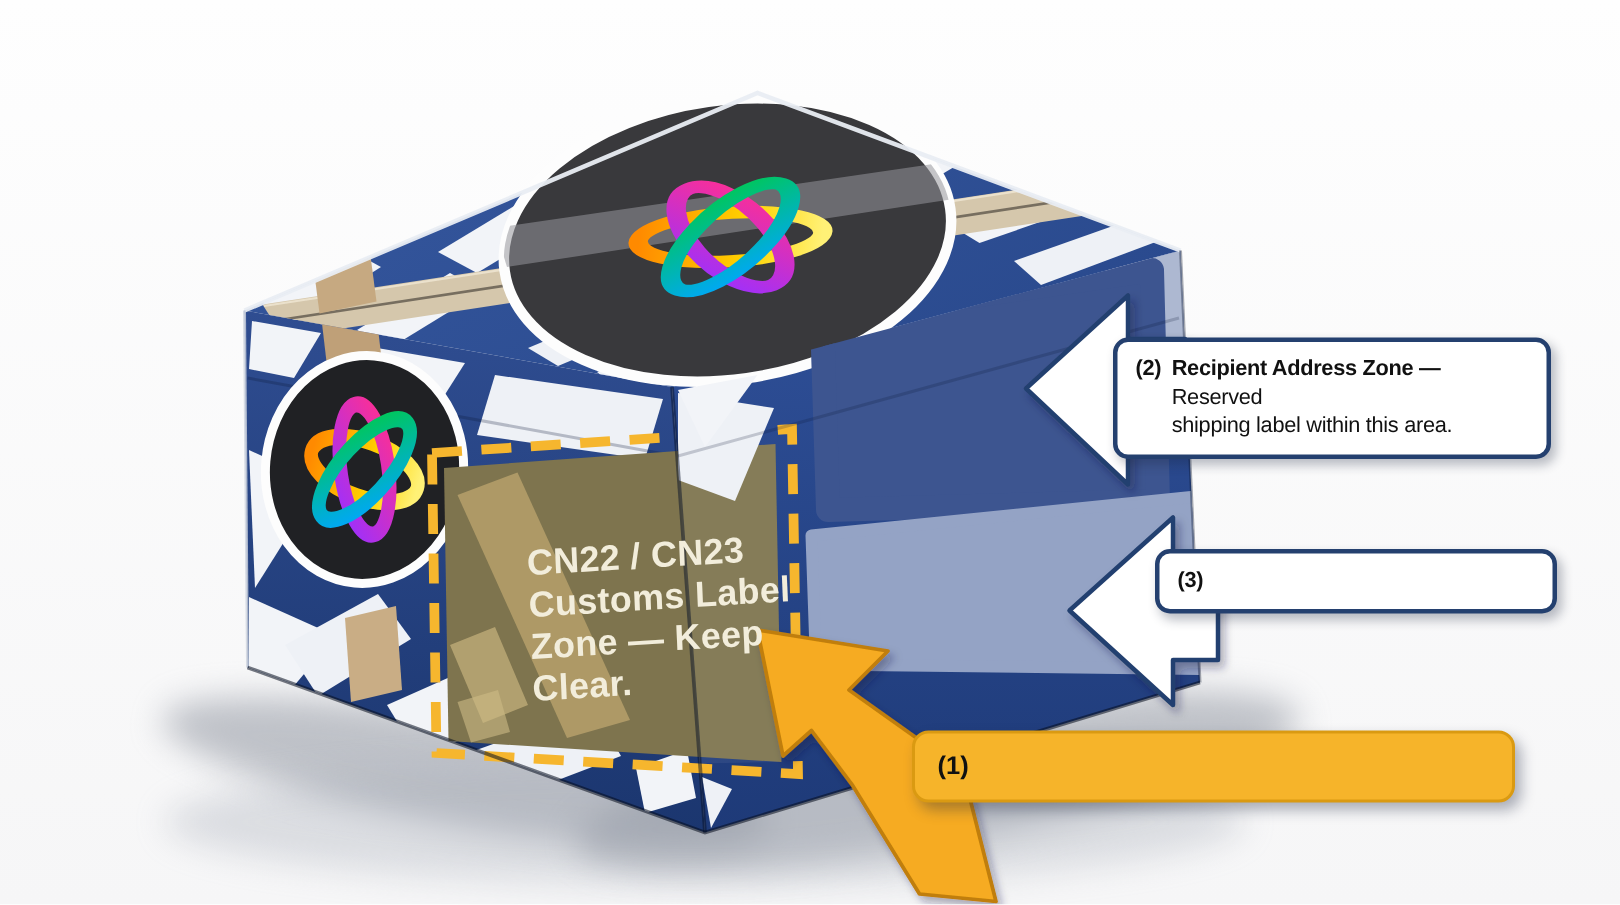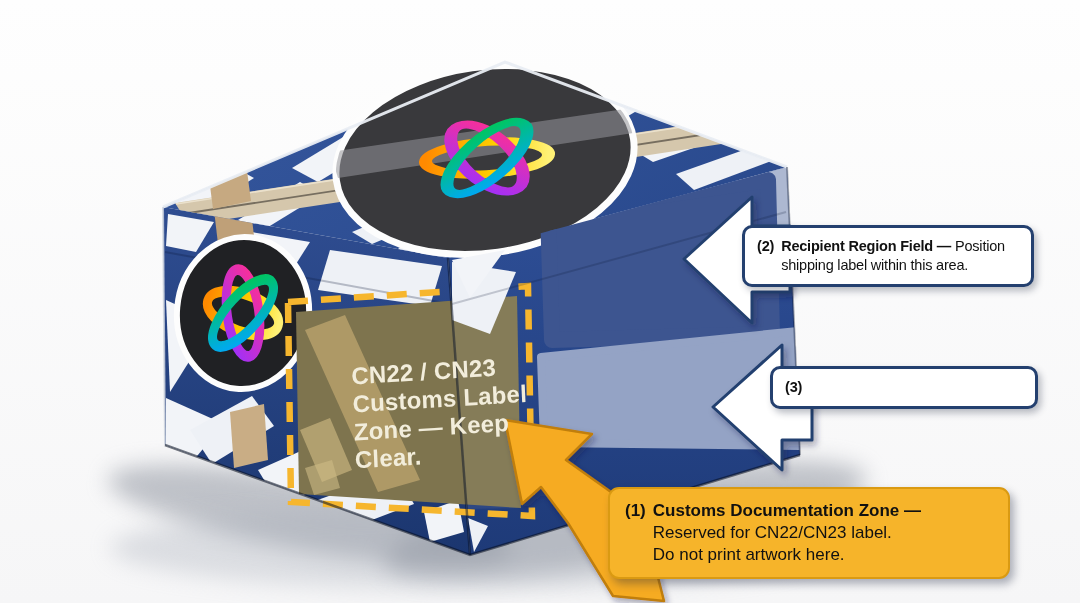--- a/index.html
+++ b/index.html
@@ -179,28 +179,25 @@
     <polygon filter="url(#drop)" points="505,420 592,434 566,460 642,514 664,601 613,596 568,523 541,487 522,504" fill="#f6ab20" stroke="#c07e0a" stroke-width="2.5" stroke-linejoin="round"></polygon>
   </svg>
 
   <div class="customs-text">CN22 / CN23
 Customs Label
 Zone — Keep
 Clear.</div>
 
   <div class="callout callout-2 co-white">
     <span class="num">(2)</span>
-    <div class="ctext"><strong>Recipient Region Field —</strong><span> Position
+    <div class="ctext"><strong>Recipient Address Zone —</strong><span> Reserved
 shipping label within this area.</span></div>
   </div>
 
   <div class="callout callout-3 co-white">
     <span class="num">(3)</span>
   </div>
 
   <div class="callout callout-1 co-yellow">
     <span class="num">(1)</span>
-    <div class="ctext"><strong>Customs Documentation Zone —</strong><span>
-Reserved for CN22/CN23 label.
-Do not print artwork here.</span></div>
   </div>
 
 </div>
 
 </body></html>

